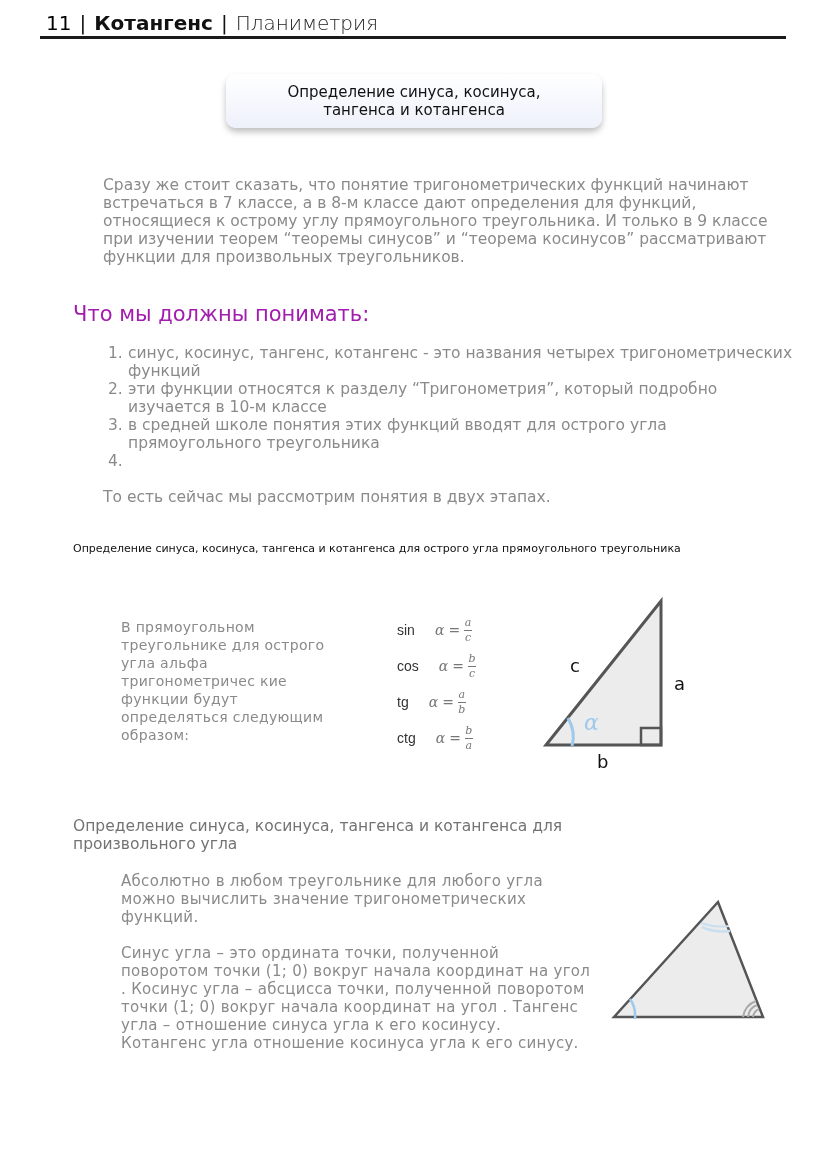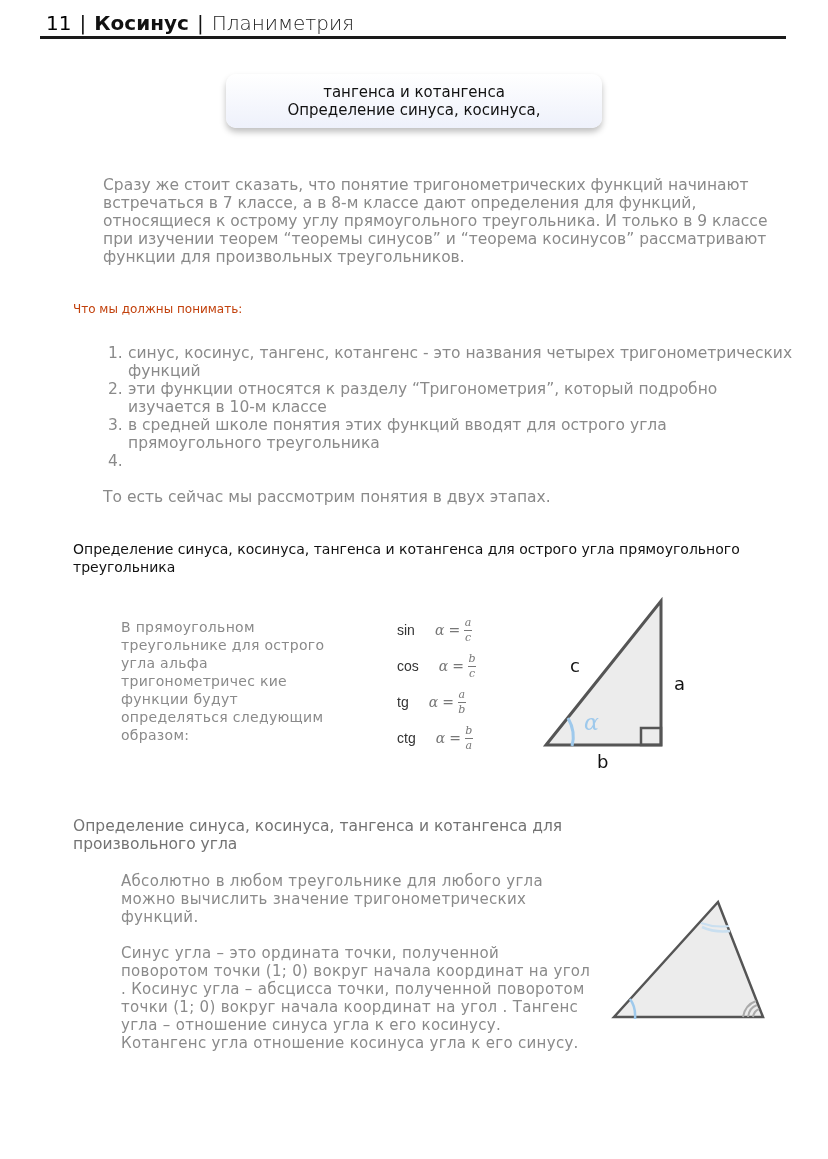--- a/index.html
+++ b/index.html
@@ -18,56 +18,56 @@
   .title-box {
     position: absolute; left: 226px; top: 74px; width: 376px; height: 54px;
     background: linear-gradient(#ffffff, #eef1fb); border-radius: 10px;
     box-shadow: 0 4px 6px rgba(0,0,0,0.25);
     display: flex; align-items: center; justify-content: center; text-align: center;
     font-size: 15px; line-height: 18px; color: #111;
   }
 
   .gray { color: #8a8a8a; }
   .intro { position: absolute; left: 103px; top: 176px; width: 690px; font-size: 15.5px; line-height: 18px; }
-  .h-understand { position: absolute; left: 73px; top: 302px; font-size: 12px; color: #c2410c; }
+  .h-understand { position: absolute; left: 73px; top: 302px; font-size: 21px; color: #a21caf; }
   .list { position: absolute; left: 108px; top: 344px; width: 690px; margin: 0; padding: 0; list-style: none; font-size: 15.5px; line-height: 18px; }
   .list li { position: relative; padding-left: 20px; }
   .list li .n { position: absolute; left: 0; top: 0; }
   .summary { position: absolute; left: 103px; top: 488px; font-size: 15.5px; }
 
-  .h-acute { position: absolute; left: 73px; top: 540px; width: 700px; font-size: 14px; line-height: 18px; color: #111; }
+  .h-acute { position: absolute; left: 73px; top: 540px; width: 700px; font-size: 11px; line-height: 18px; color: #111; }
   .acute-text { position: absolute; left: 121px; top: 618px; width: 210px; font-size: 14px; line-height: 18px; letter-spacing: 0.3px; }
   .formulas { position: absolute; left: 397px; top: 612px; width: 90px; }
   .formula { height: 36px; display: flex; align-items: center; font-size: 14px; color: #333; }
   .formula .fn { font-family: "Liberation Sans", sans-serif; margin-right: 20px; }
   .formula .alpha { font-family: "DejaVu Serif", serif; font-style: italic; color: #777; margin-right: 4px; }
   .formula .eq { color: #777; margin-right: 4px; }
   .frac { display: inline-flex; flex-direction: column; align-items: center; font-family: "DejaVu Serif", serif; font-style: italic; color: #777; font-size: 11px; line-height: 12px; }
   .frac .bar { width: 8px; height: 1px; background: #777; margin: 1px 0; }
 
   .tri1 { position: absolute; left: 540px; top: 596px; }
   .h-any { position: absolute; left: 73px; top: 817px; width: 600px; font-size: 15.5px; line-height: 18px; color: #737373; }
   .any-text1 { position: absolute; left: 121px; top: 872px; width: 470px; font-size: 15px; line-height: 18px; letter-spacing: 0.3px; }
   .any-text2 { position: absolute; left: 121px; top: 944px; width: 470px; font-size: 15px; line-height: 18px; letter-spacing: 0.3px; }
   .tri2 { position: absolute; left: 605px; top: 895px; }
 </style>
 </head>
 <body>
 
 <div class="header">
   <div class="header-text">
-    <span class="num">11</span><span class="sep">|</span><span class="bold">Косинус</span><span class="sep">|</span><span class="light">Планиметрия</span>
+    <span class="num">11</span><span class="sep">|</span><span class="bold">Котангенс</span><span class="sep">|</span><span class="light">Планиметрия</span>
   </div>
   <div class="header-rule"></div>
 </div>
 
 <div class="title-box">
   <div>
+    <div>Определение синуса, косинуса,</div>
     <div>тангенса и котангенса</div>
-    <div>Определение синуса, косинуса,</div>
   </div>
 </div>
 
 <p class="intro gray" style="margin:0">Сразу же стоит сказать, что понятие тригонометрических функций начинают встречаться в 7 классе, а в 8-м классе дают определения для функций, относящиеся к острому углу прямоугольного треугольника. И только в 9 классе при изучении теорем “теоремы синусов” и “теорема косинусов” рассматривают функции для произвольных треугольников.</p>
 
 <div class="h-understand">Что мы должны понимать:</div>
 
 <ol class="list gray">
   <li><span class="n">1.</span><span>синус, косинус, тангенс, котангенс - это названия четырех тригонометрических функций</span></li>
   <li><span class="n">2.</span><span>эти функции относятся к разделу “Тригонометрия”, который подробно изучается в 10-м классе</span></li>

